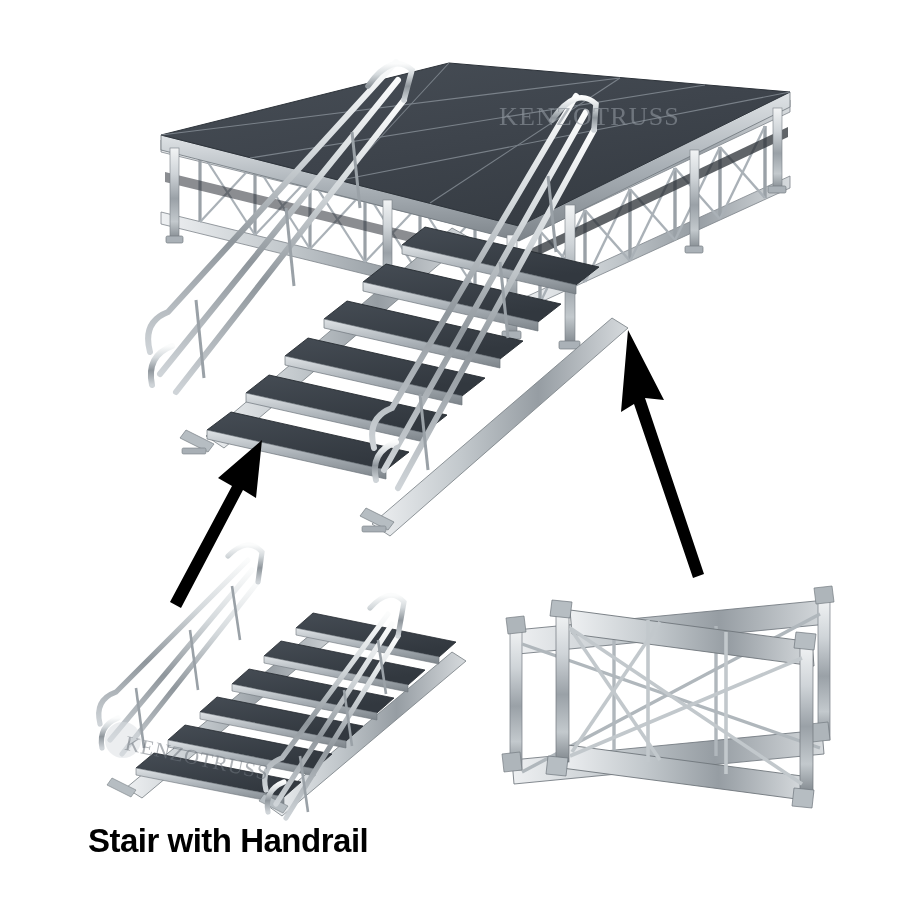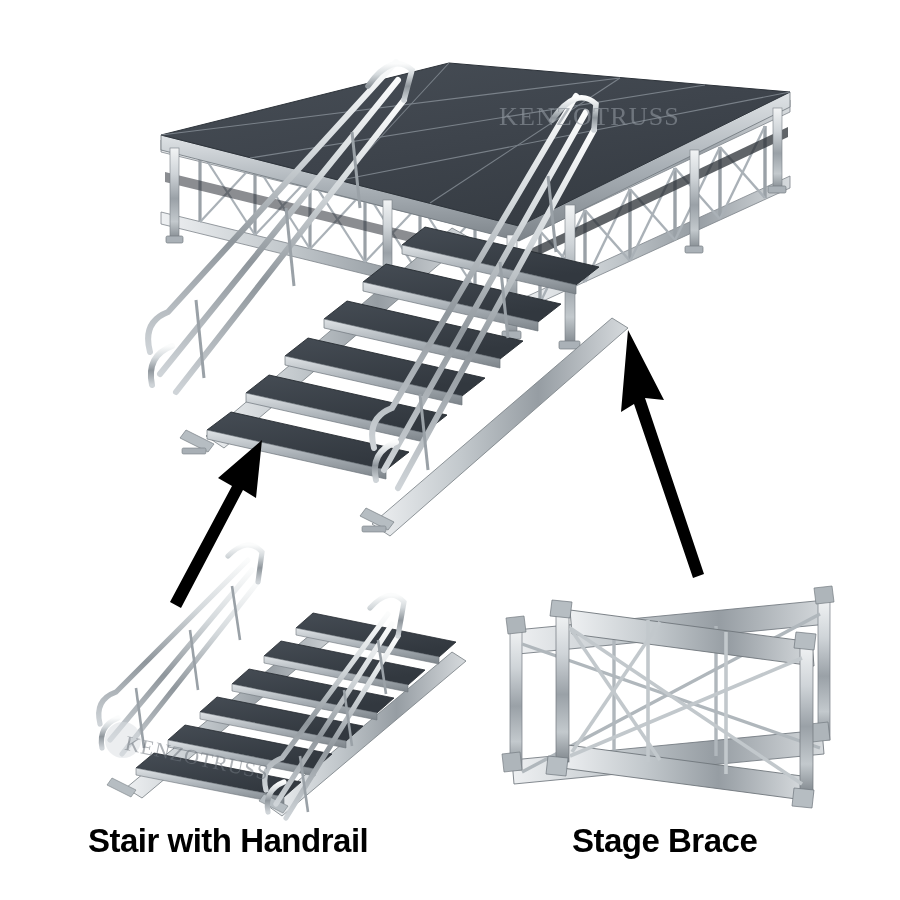--- a/index.html
+++ b/index.html
@@ -387,15 +387,14 @@
         <path d="M794,788 L814,790 L812,808 L792,806 Z" fill="#b6bdc2" stroke="#6f767c" stroke-width="0.7"></path>
       </g>
     </g>
   </svg>
 
   <div id="wm-logo-mark"></div>
   <div class="watermark" id="wm-deck">KENZOTRUSS</div>
   <div class="watermark" id="wm-stair">KENZOTRUSS</div>
 
   <div class="label" id="label-stair">Stair with Handrail</div>
-  <div class="label" id="label-brace">Stage Brace</div>
 
 </div>
 
 </body></html>

